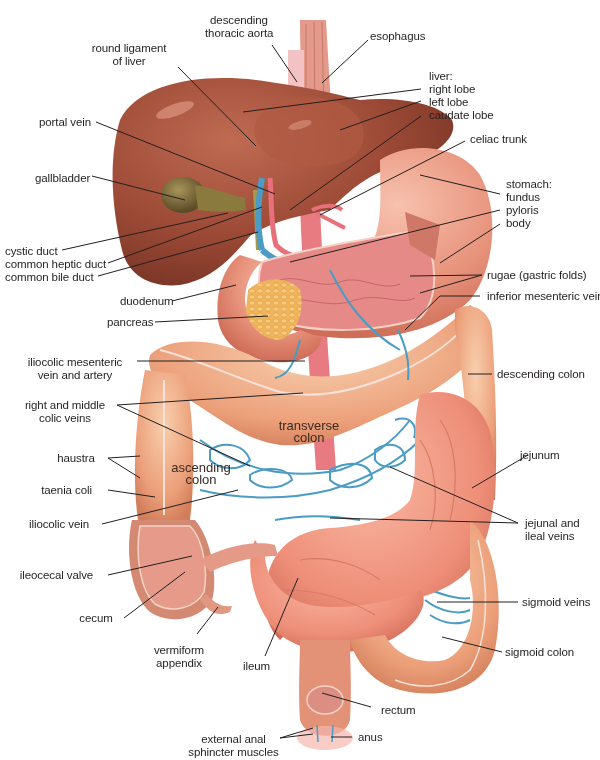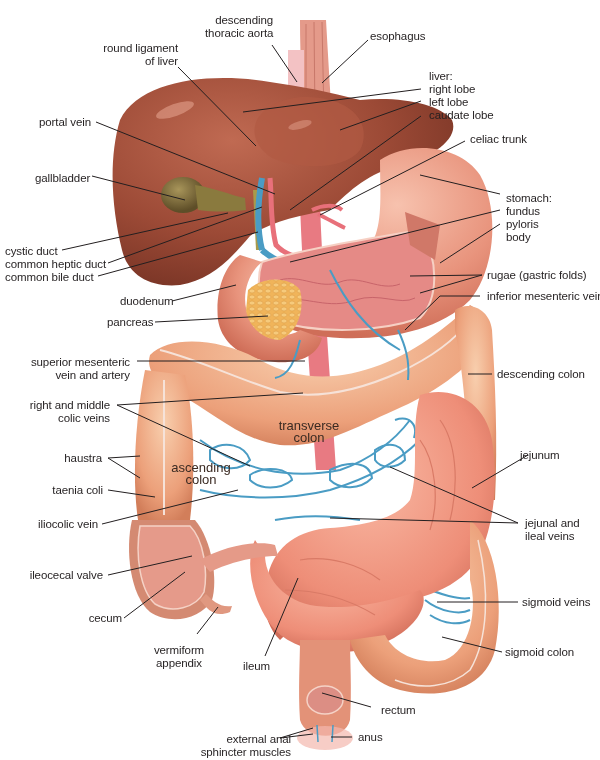--- a/index.html
+++ b/index.html
@@ -1,21 +1,21 @@
 <!DOCTYPE html>
 <html><head>
 <meta charset="utf-8">
 <style>
   html, body { margin: 0; padding: 0; background: #ffffff; }
   body { width: 600px; height: 760px; position: relative; overflow: hidden;
          font-family: "Liberation Sans", sans-serif; }
   #diagram { position: absolute; left: 0; top: 0; width: 600px; height: 760px; }
   .lbl { position: absolute; font-size: 11.5px; line-height: 13px; color: #231f20;
          white-space: pre; letter-spacing: -0.1px; }
-  .lbl.r { text-align: right; }
+  .lbl.r { text-align: center; }
   .lbl.c { text-align: center; }
   .inlbl { position: absolute; font-size: 13px; line-height: 12px; color: #3a2a22; text-align: center; white-space: pre; }
 </style>
 </head>
 <body>
 
 <svg id="diagram" viewBox="0 0 600 760" xmlns="http://www.w3.org/2000/svg">
   <defs>
     <radialGradient id="gLiver" cx="35%" cy="30%" r="75%">
       <stop offset="0" stop-color="#c06a52"></stop>
@@ -189,32 +189,32 @@
 <div class="lbl" style="left:370px; top:30px;">esophagus</div>
 <div class="lbl r" style="left:80px; top:42px; width:98px;">round ligament
 of liver</div>
 <div class="lbl" style="left:429px; top:70px;">liver:
 right lobe
 left lobe
 caudate lobe</div>
 <div class="lbl" style="left:39px; top:116px;">portal vein</div>
 <div class="lbl" style="left:470px; top:133px;">celiac trunk</div>
 <div class="lbl" style="left:35px; top:172px;">gallbladder</div>
-<div class="lbl" style="left:506px; top:192px;">stomach:
+<div class="lbl" style="left:506px; top:178px;">stomach:
 fundus
 pyloris
 body</div>
 <div class="lbl" style="left:5px; top:245px;">cystic duct
 common heptic duct
 common bile duct</div>
 <div class="lbl" style="left:487px; top:269px;">rugae (gastric folds)</div>
 <div class="lbl" style="left:120px; top:295px;">duodenum</div>
 <div class="lbl" style="left:487px; top:290px;">inferior mesenteric vein</div>
 <div class="lbl" style="left:107px; top:316px;">pancreas</div>
-<div class="lbl r" style="left:20px; top:356px; width:110px;">superior mesenteric
+<div class="lbl r" style="left:20px; top:356px; width:110px;">iliocolic mesenteric
 vein and artery</div>
 <div class="lbl" style="left:497px; top:368px;">descending colon</div>
 <div class="lbl r" style="left:20px; top:399px; width:90px;">right and middle
 colic veins</div>
 <div class="lbl r" style="left:50px; top:452px; width:52px;">haustra</div>
 <div class="lbl" style="left:520px; top:449px;">jejunum</div>
 <div class="lbl r" style="left:30px; top:484px; width:73px;">taenia coli</div>
 <div class="lbl r" style="left:20px; top:518px; width:78px;">iliocolic vein</div>
 <div class="lbl" style="left:525px; top:517px;">jejunal and
 ileal veins</div>

